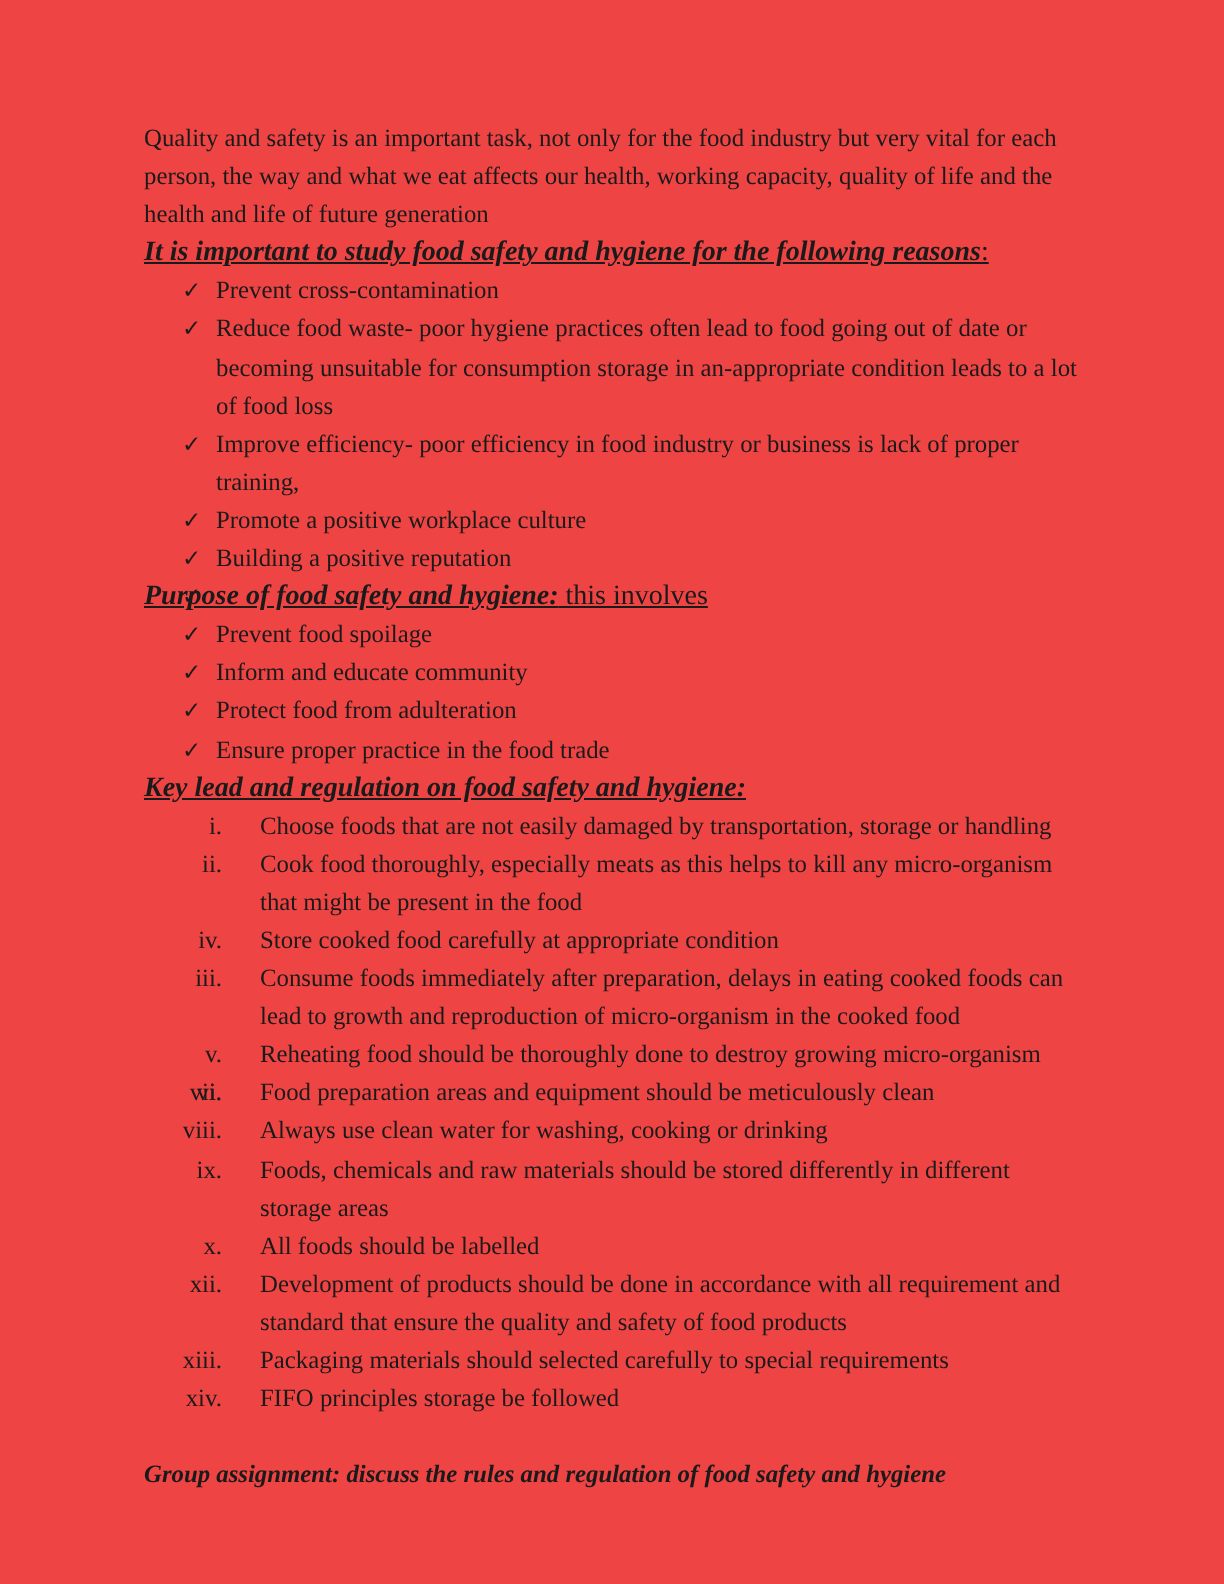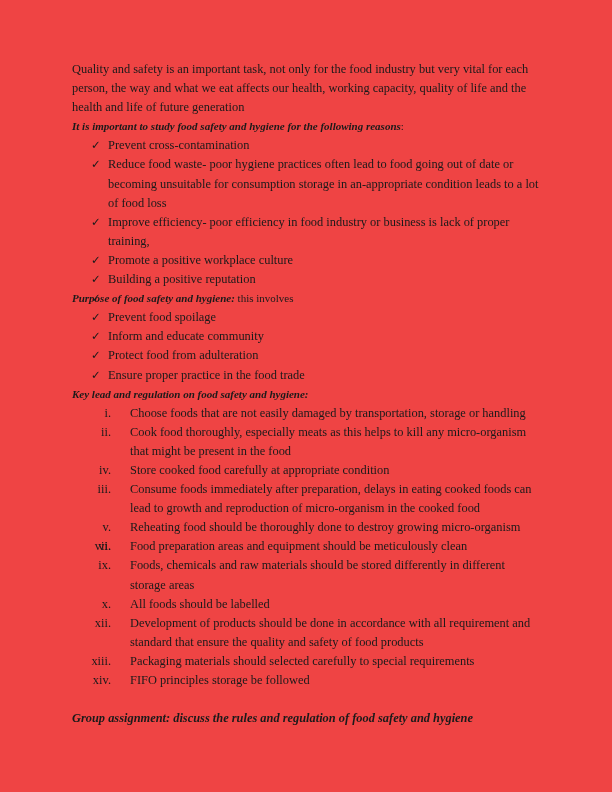--- a/index.html
+++ b/index.html
@@ -29,25 +29,26 @@
   .para {
     font-size: 12.4px;
     line-height: 19.1px;
     text-align: left;
     margin: 0;
     color: #1a1a1a;
   }
 
   
   .heading {
-    font-size: 11px;
+    font-size: 14px;
     line-height: 19.1px;
     margin: 0;
     font-weight: bold;
     font-style: italic;
+    text-decoration: underline;
   }
   .heading .plain {
     font-weight: normal;
     font-style: normal;
   }
 
   
   ul.check-list {
     list-style: none;
     margin: 0;
@@ -134,20 +135,21 @@
     <p class="heading">Key lead and regulation on food safety and hygiene:</p>
 
     <ol class="roman-list">
       <li><span class="num">i.</span><span>Choose foods that are not easily damaged by transportation, storage or handling</span></li>
       <li><span class="num">ii.</span><span>Cook food thoroughly, especially meats as this helps to kill any micro-organism that might be present in the food</span></li>
       <li><span class="num">iv.</span><span>Store cooked food carefully at appropriate condition</span></li>
       <li><span class="num">iii.</span><span>Consume foods immediately after preparation, delays in eating cooked foods can lead to growth and reproduction of micro-organism in the cooked food</span></li>
       <li><span class="num">v.</span><span>Reheating food should be thoroughly done to destroy growing micro-organism</span></li>
       <li><span class="num">vi.</span></li>
       <li><span class="num">vii.</span><span>Food preparation areas and equipment should be meticulously clean</span></li>
+      <li><span class="num">viii.</span><span>Always use clean water for washing, cooking or drinking</span></li>
       <li><span class="num">ix.</span><span>Foods, chemicals and raw materials should be stored differently in different storage areas</span></li>
       <li><span class="num">x.</span><span>All foods should be labelled</span></li>
       <li><span class="num">xii.</span><span>Development of products should be done in accordance with all requirement and standard that ensure the quality and safety of food products</span></li>
       <li><span class="num">xiii.</span><span>Packaging materials should selected carefully to special requirements</span></li>
       <li><span class="num">xiv.</span><span>FIFO principles storage be followed</span></li>
     </ol>
 
     <div class="gap-sm"></div>
 
     <p class="closing">Group assignment: discuss the rules and regulation of food safety and hygiene</p>

